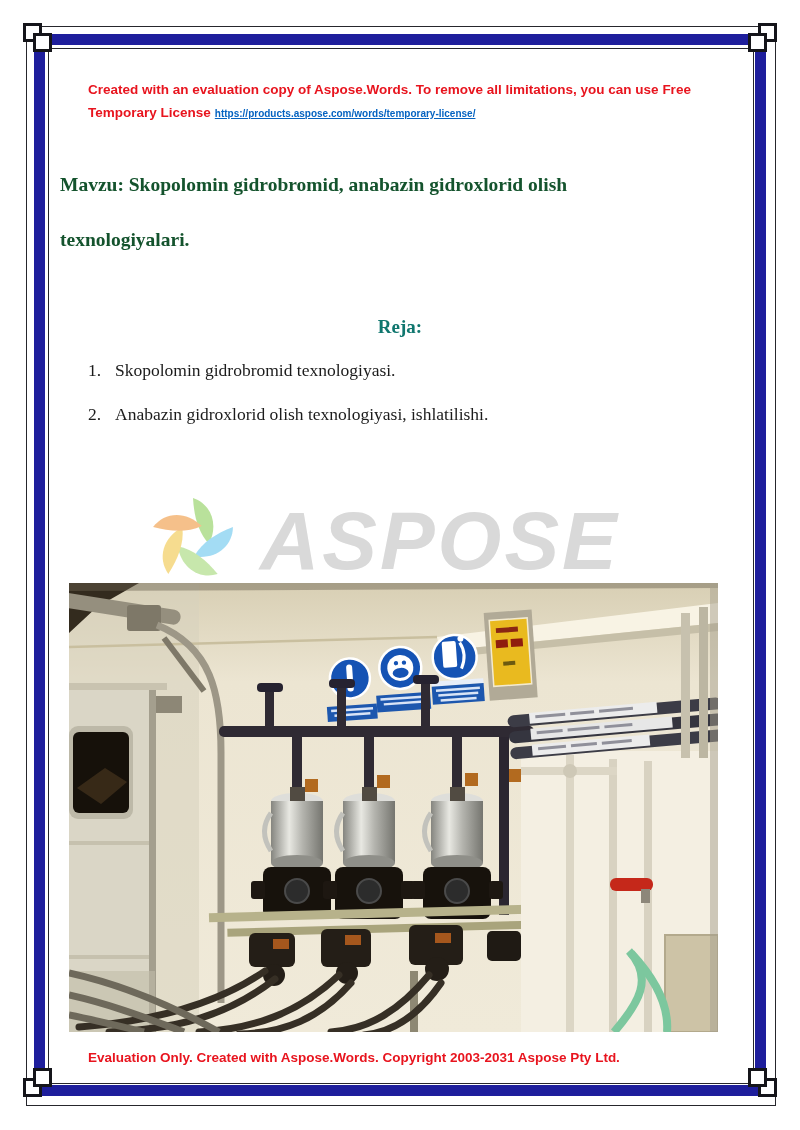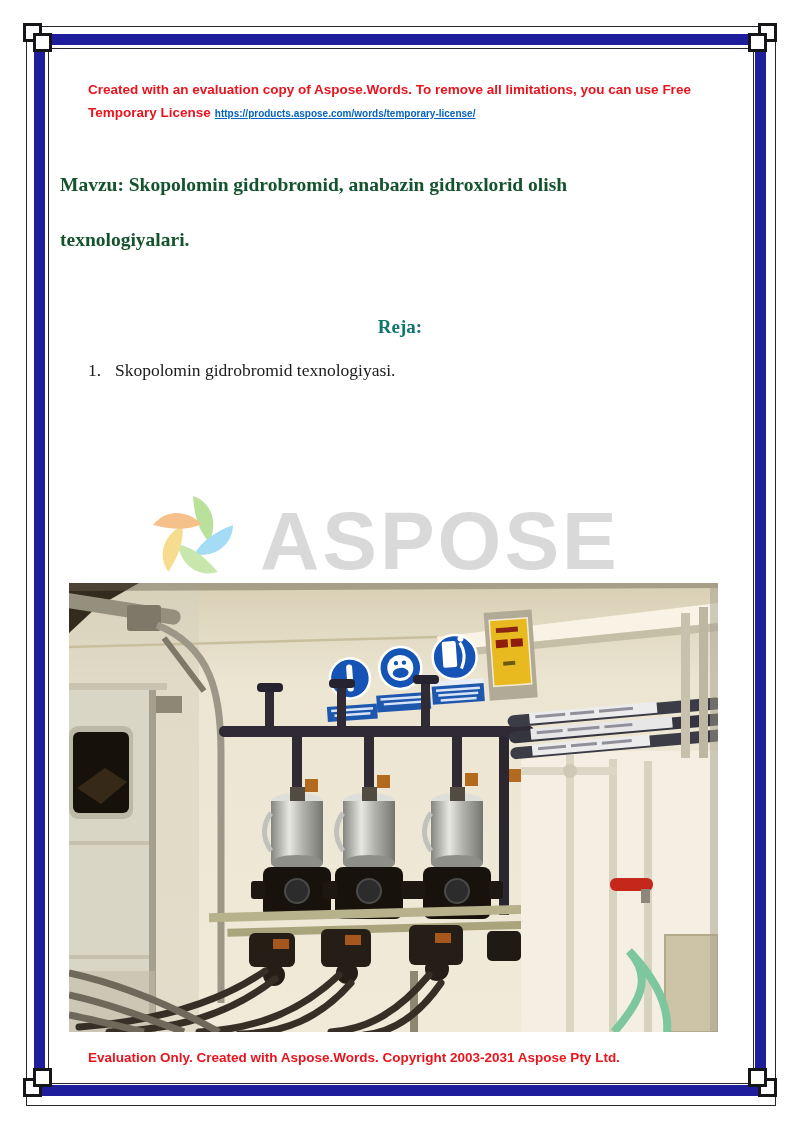--- a/index.html
+++ b/index.html
@@ -33,21 +33,21 @@
   .section-heading{position:absolute;left:50px;width:700px;top:316px;text-align:center;
        font-family:"Liberation Serif",serif;font-weight:bold;font-size:19px;
        color:#0f766e;z-index:3;}
   .plan-list{position:absolute;left:88px;top:360px;width:600px;z-index:3;
        font-family:"Liberation Serif",serif;font-size:17.5px;color:#1b1b1b;}
   .list-item{margin-bottom:23px;}
   .list-item .num{display:inline-block;width:27px;}
 
   
   .watermark{position:absolute;left:152px;top:488px;z-index:2;display:flex;
-       align-items:center;}
+       align-items:flex-end;font-style:italic;}
   .wm-swirl{width:82px;height:94px;}
   .wm-text{font-family:"Liberation Sans",sans-serif;font-weight:bold;font-size:82px;
        line-height:90px;letter-spacing:3px;color:#d9d9d9;margin-left:26px;margin-top:8px;}
 
   
   .photo{position:absolute;left:69px;top:583px;width:649px;height:449px;z-index:4;
        display:block;}
 </style>
 </head>
 <body>
@@ -71,20 +71,23 @@
 </div>
 
 <div class="doc-title-line title-1">Mavzu: Skopolomin gidrobromid, anabazin gidroxlorid olish</div>
 <div class="doc-title-line title-2">texnologiyalari.</div>
 
 <div class="section-heading">Reja:</div>
 
 <div class="plan-list">
   <div class="list-item">
     <span class="num">1.</span><span>Skopolomin gidrobromid texnologiyasi.</span>
+  </div>
+  <div class="list-item">
+    <span class="num">2.</span><span>Anabazin gidroxlorid olish texnologiyasi, ishlatilishi.</span>
   </div>
 </div>
 
 <div class="watermark">
   <svg class="wm-swirl" viewBox="0 0 82 94">
     <g transform="translate(41,48)" opacity="0.62">
       <path d="M0,-42 C18,-36 26,-16 16,4 C5,-8 1,-24 0,-42 Z" fill="#8fd05e"></path>
       <path d="M0,-42 C18,-36 26,-16 16,4 C5,-8 1,-24 0,-42 Z" fill="#6cc7ee" transform="rotate(72)"></path>
       <path d="M0,-42 C18,-36 26,-16 16,4 C5,-8 1,-24 0,-42 Z" fill="#a5d97a" transform="rotate(144)"></path>
       <path d="M0,-42 C18,-36 26,-16 16,4 C5,-8 1,-24 0,-42 Z" fill="#f2c84b" transform="rotate(216)"></path>

